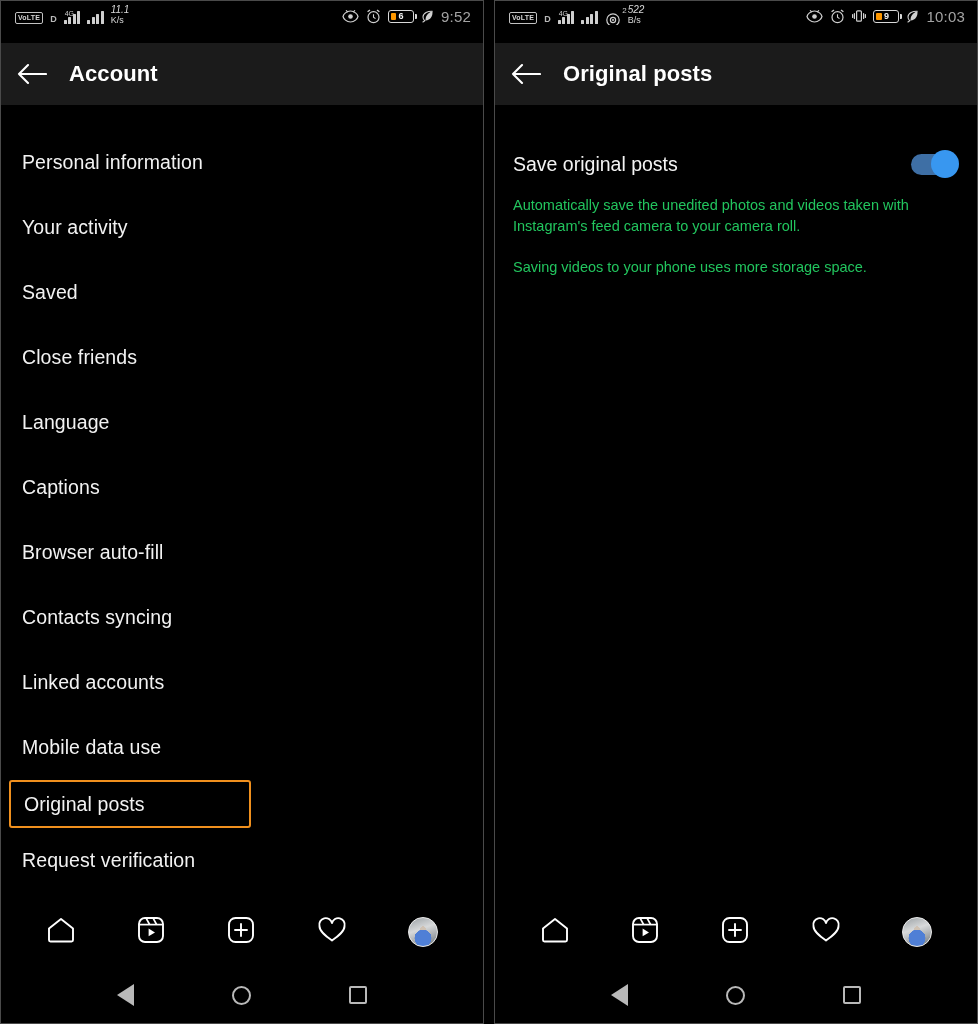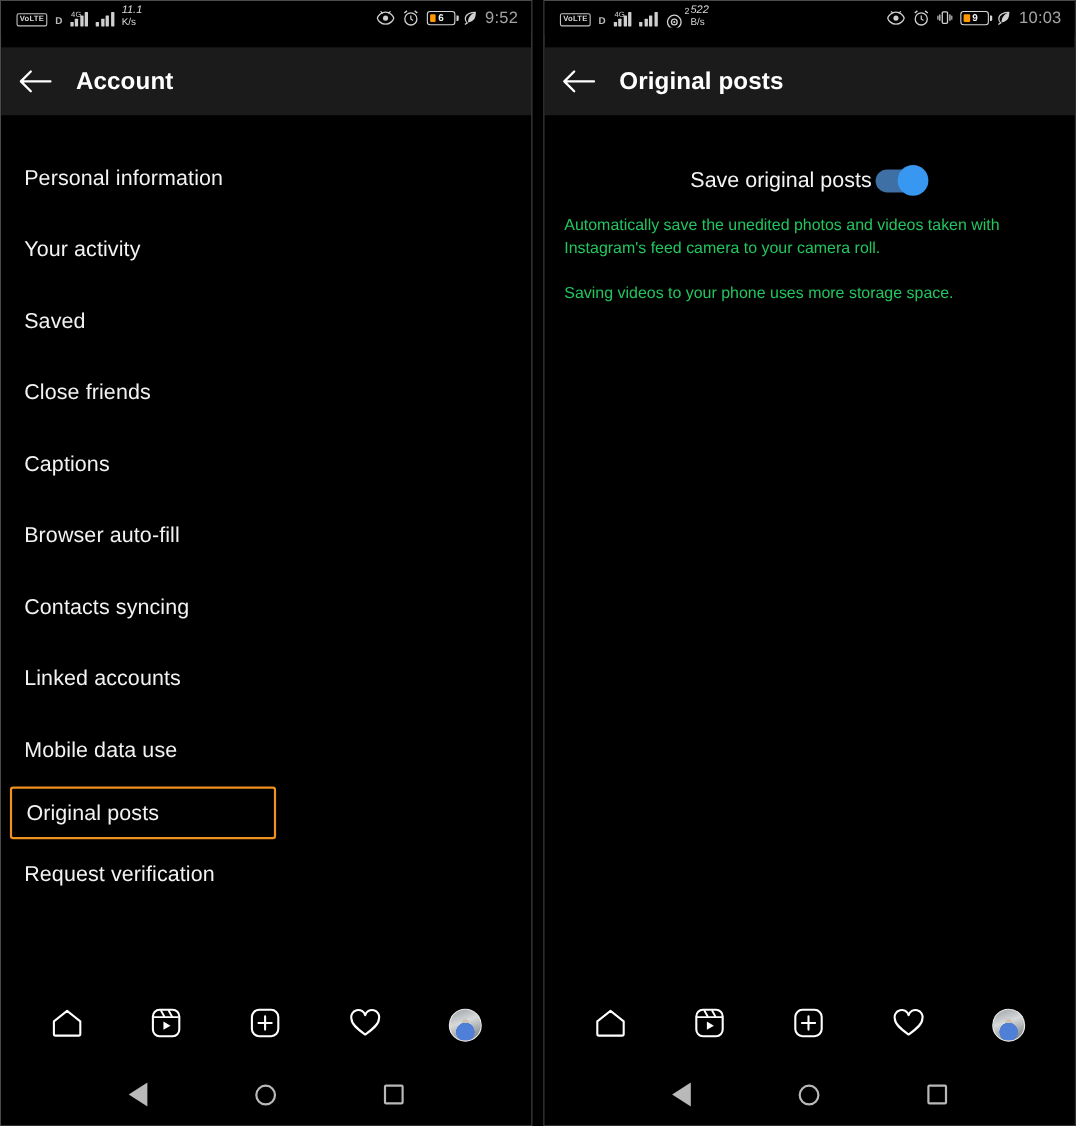--- a/index.html
+++ b/index.html
@@ -138,21 +138,21 @@
     height: 48px;
     padding-left: 13px;
   }
 
   
   .pad { padding: 0 18px; }
   .row-toggle {
     height: 62px;
     display: flex;
     align-items: center;
-    justify-content: center;
+    justify-content: space-between;
     text-decoration: underline;
   }
   .row-label { color: #f4f4f4; font-size: 19.5px; }
   .desc {
     color: #22c55e;
     font-size: 14.5px;
     line-height: 21px;
     padding-right: 26px;
   }
 
@@ -279,20 +279,23 @@
             <span>Personal information</span>
           </div>
         <div class="menu-item">
             <span>Your activity</span>
           </div>
         <div class="menu-item">
             <span>Saved</span>
           </div>
         <div class="menu-item">
             <span>Close friends</span>
+          </div>
+        <div class="menu-item">
+            <span>Language</span>
           </div>
         <div class="menu-item">
             <span>Captions</span>
           </div>
         <div class="menu-item">
             <span>Browser auto-fill</span>
           </div>
         <div class="menu-item">
             <span>Contacts syncing</span>
           </div>

